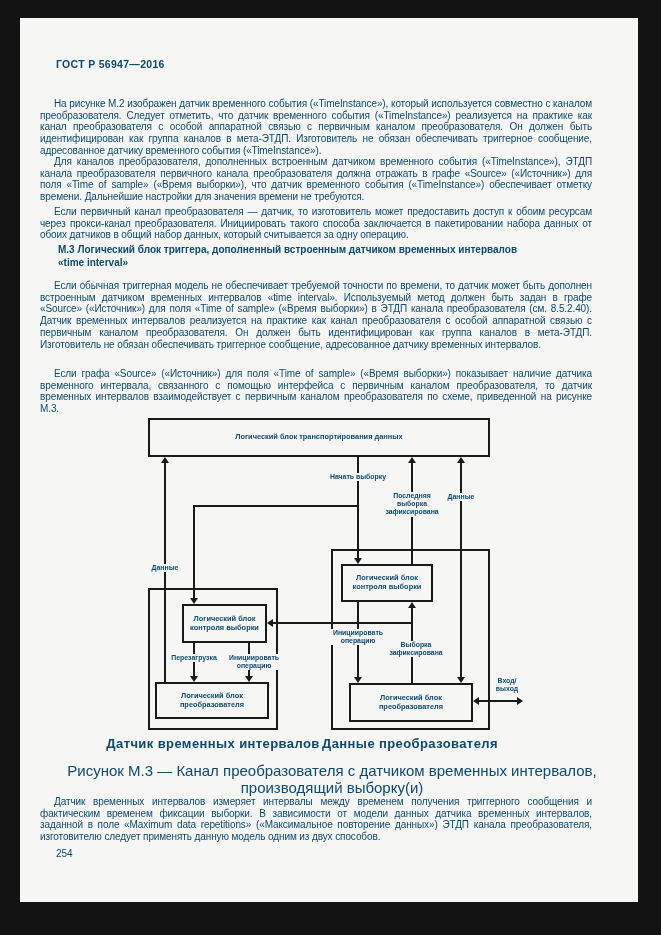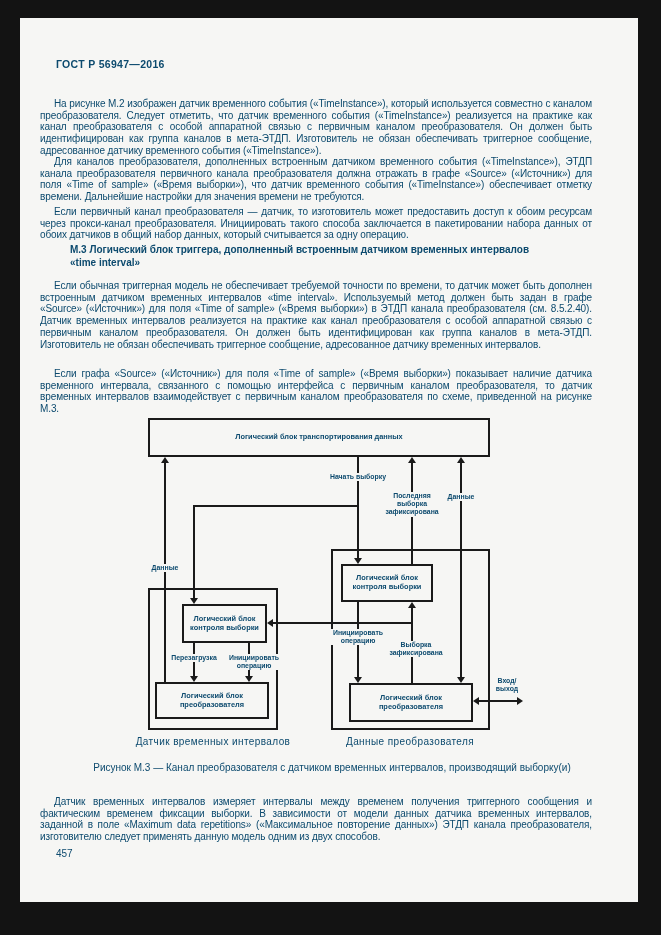--- a/index.html
+++ b/index.html
@@ -18,27 +18,27 @@
     position:absolute;left:36px;top:40px;
     font-size:10.5px;font-weight:bold;letter-spacing:0.3px;
   }
   .para{
     position:absolute;left:20px;width:552px;
     font-size:10px;line-height:11.7px;
     text-align:justify;text-indent:14px;
     letter-spacing:-0.1px;
   }
   .h3{
-    position:absolute;left:36px;width:552px;
+    position:absolute;left:24px;width:552px;
     font-size:10px;line-height:12.5px;font-weight:bold;
     padding-left:14px;box-sizing:border-box;
   }
   .figcap{
     position:absolute;left:36px;width:552px;text-align:center;
-    font-size:10px;
+    font-size:15px;
   }
   .pagenum{
     position:absolute;left:36px;top:830px;font-size:10px;
   }
   
   .diagram{position:absolute;left:0;top:396px;width:618px;height:352px;}
   .dbox{
     position:absolute;border:2px solid #1a1a1a;background:#f6f6f4;
     display:flex;align-items:center;justify-content:center;text-align:center;
     font-weight:bold;font-size:7.4px;line-height:8.8px;
@@ -57,21 +57,21 @@
   .ar.right{border-top:4px solid transparent;border-bottom:4px solid transparent;border-left:6px solid #1a1a1a;}
   .dlabel{
     position:absolute;z-index:4;background:#f6f6f4;
     font-size:6.9px;font-weight:bold;line-height:8.2px;
     text-align:center;transform:translateX(-50%);
     padding:0 1px;
   }
   .dlabel.nowrap{white-space:nowrap;}
   .dcap{
     position:absolute;z-index:4;transform:translateX(-50%);
-    font-size:10px;font-weight:normal;white-space:nowrap;letter-spacing:0.4px;
+    font-size:13px;font-weight:bold;white-space:nowrap;letter-spacing:0.4px;
   }
 </style>
 </head>
 <body>
 
 <div class="page">
 
   <div class="hdr">ГОСТ Р 56947—2016</div>
 
   <p class="para" style="top:70px">На рисунке М.2 изображен датчик временного события («TimeInstance»), который используется совместно с каналом преобразователя. Следует отметить, что датчик временного события («TimeInstance») реализуется на практике как канал преобразователя с особой аппаратной связью с первичным каналом преобразователя. Он должен быть идентифицирован как группа каналов в мета-ЭТДП. Изготовитель не обязан обеспечивать триггерное сообщение, адресованное датчику временного события («TimeInstance»).</p>
@@ -145,14 +145,14 @@
     </div>
 
     <div class="dcap" style="left:193px;top:322px">Датчик временных интервалов</div>
     <div class="dcap" style="left:390px;top:322px">Данные преобразователя</div>
   </div>
 
   <div class="figcap" style="top:744px">Рисунок М.3 — Канал преобразователя с датчиком временных интервалов, производящий выборку(и)</div>
 
   <p class="para" style="top:768px">Датчик временных интервалов измеряет интервалы между временем получения триггерного сообщения и фактическим временем фиксации выборки. В зависимости от модели данных датчика временных интервалов, заданной в поле «Maximum data repetitions» («Максимальное повторение данных») ЭТДП канала преобразователя, изготовителю следует применять данную модель одним из двух способов.</p>
 
-  <div class="pagenum">457</div>
+  <div class="pagenum">254</div>
 </div>
 
 </body></html>

